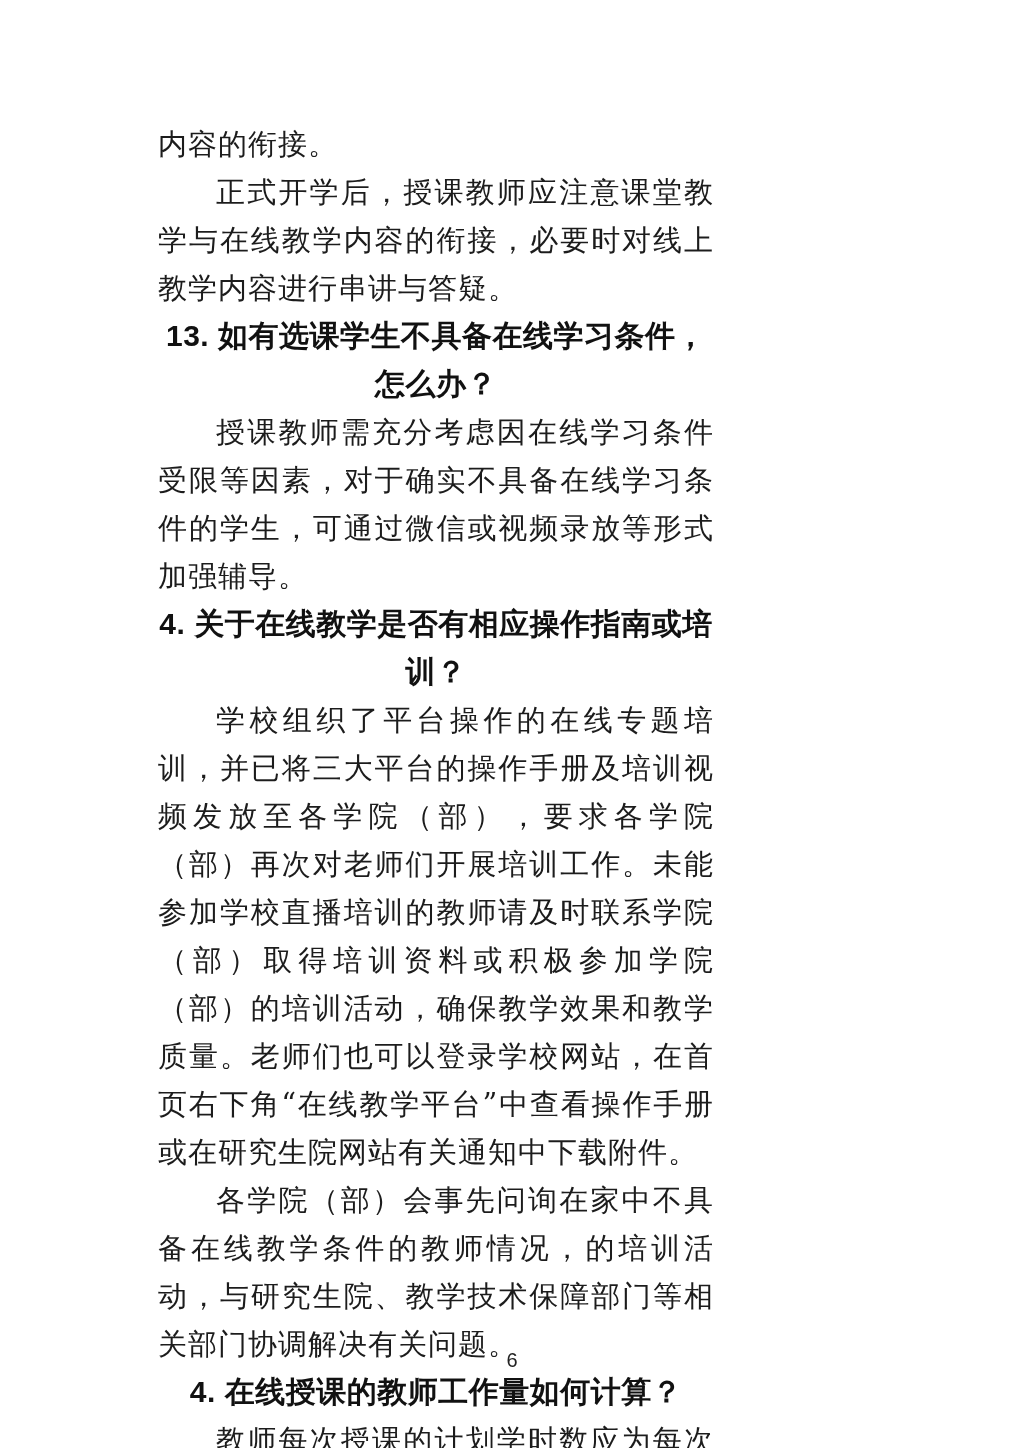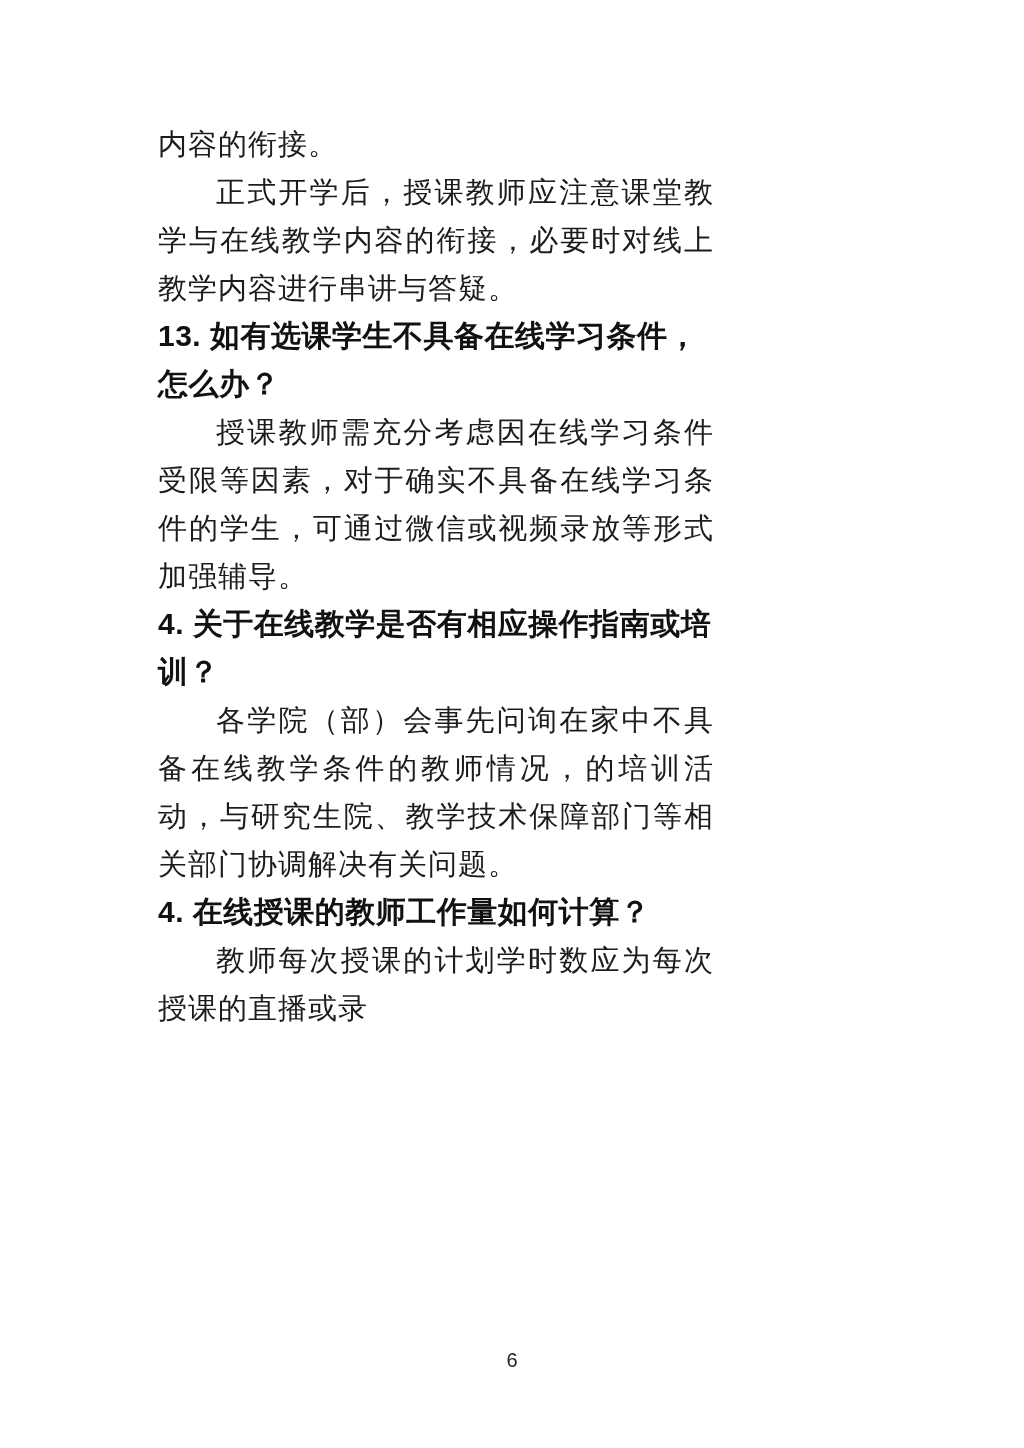--- a/index.html
+++ b/index.html
@@ -26,21 +26,21 @@
     color: #1c1c1c;
   }
   .indent { text-indent: 2em; }
   .question-heading {
     font-family: "Liberation Sans", sans-serif;
     font-weight: 700;
     font-size: 30px;
     line-height: 48px;
     letter-spacing: 0.5px;
     color: #111111;
-    text-align: left;
+    text-align: center;
   }
   .page-number {
     position: absolute;
     left: 0;
     bottom: 76px;
     width: 1024px;
     text-align: center;
     font-family: "Liberation Sans", sans-serif;
     font-size: 20px;
     color: #222222;
@@ -53,20 +53,21 @@
 
   <p class="body-para">内容的衔接。</p>
 
   <p class="body-para indent">正式开学后，授课教师应注意课堂教学与在线教学内容的衔接，必要时对线上教学内容进行串讲与答疑。</p>
 
   <h2 class="question-heading">13. 如有选课学生不具备在线学习条件，怎么办？</h2>
   <p class="body-para indent">授课教师需充分考虑因在线学习条件受限等因素，对于确实不具备在线学习条件的学生，可通过微信或视频录放等形式加强辅导。</p>
 
 
   <h2 class="question-heading">4. 关于在线教学是否有相应操作指南或培训？</h2>
+  <p class="body-para indent">学校组织了平台操作的在线专题培训，并已将三大平台的操作手册及培训视频发放至各学院（部），要求各学院（部）再次对老师们开展培训工作。未能参加学校直播培训的教师请及时联系学院（部）取得培训资料或积极参加学院（部）的培训活动，确保教学效果和教学质量。老师们也可以登录学校网站，在首页右下角“在线教学平台”中查看操作手册或在研究生院网站有关通知中下载附件。</p>
 
   <p class="body-para indent">各学院（部）会事先问询在家中不具备在线教学条件的教师情况，的培训活动，与研究生院、教学技术保障部门等相关部门协调解决有关问题。</p>
 
   <h2 class="question-heading">4. 在线授课的教师工作量如何计算？</h2>
   <p class="body-para indent">教师每次授课的计划学时数应为每次授课的直播或录</p>
 
   <div class="page-number">6</div>
 
 </div>
 

